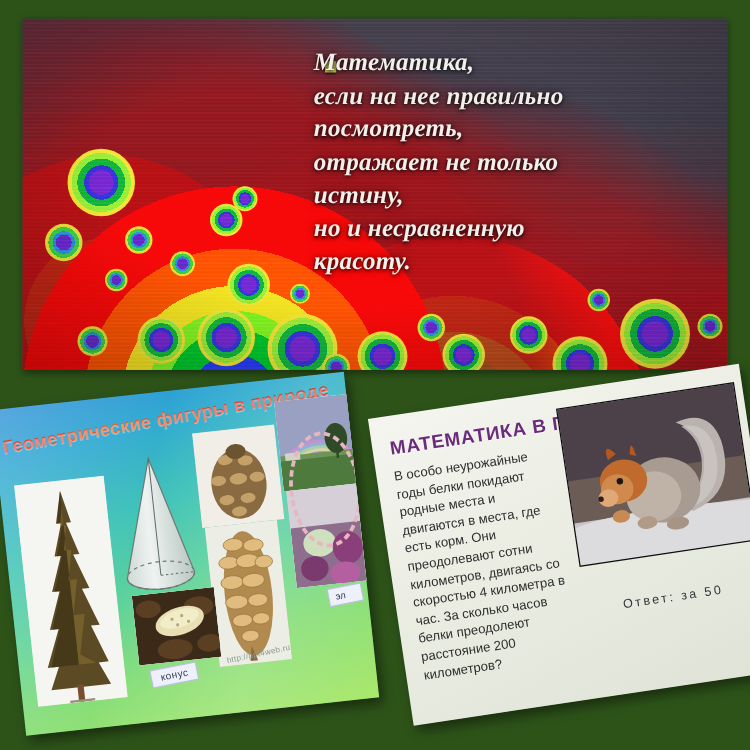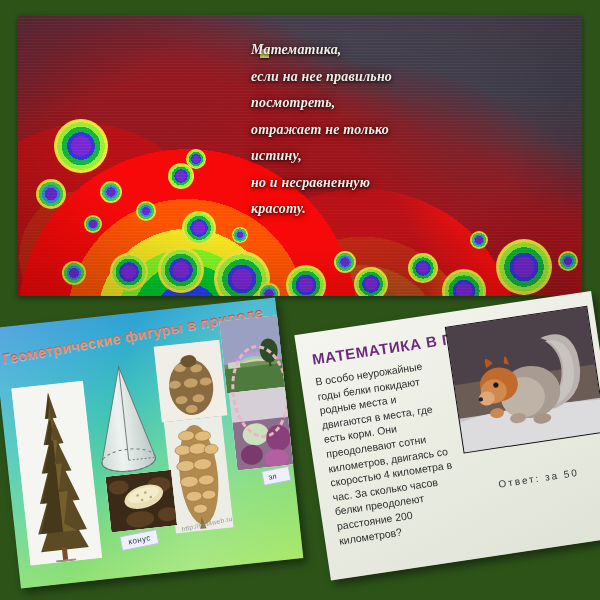--- a/index.html
+++ b/index.html
@@ -41,21 +41,21 @@
     pointer-events:none;mix-blend-mode:overlay;}
   .vign{position:absolute;inset:0;
     background:radial-gradient(ellipse 95% 90% at 50% 45%, rgba(0,0,0,0) 40%, rgba(0,0,0,.34) 100%);
     pointer-events:none;}
 
   .slide-text{
     position:absolute;left:233px;top:22px;width:330px;
     color:#f1f0ea;
     font-family:"Liberation Serif", serif;
     font-style:italic;font-weight:700;
-    font-size:14px;line-height:26.5px;
+    font-size:20px;line-height:26.5px;
     text-shadow:0 1px 3px rgba(0,0,0,.85),0 0 8px rgba(0,0,0,.5);
     white-space:pre-line;
     letter-spacing:.2px;
   }
   .bullet{
     position:absolute;left:242px;top:34px;width:9px;height:9px;
     background:#cfd45a;box-shadow:0 1px 2px rgba(0,0,0,.7);
   }
 
   

